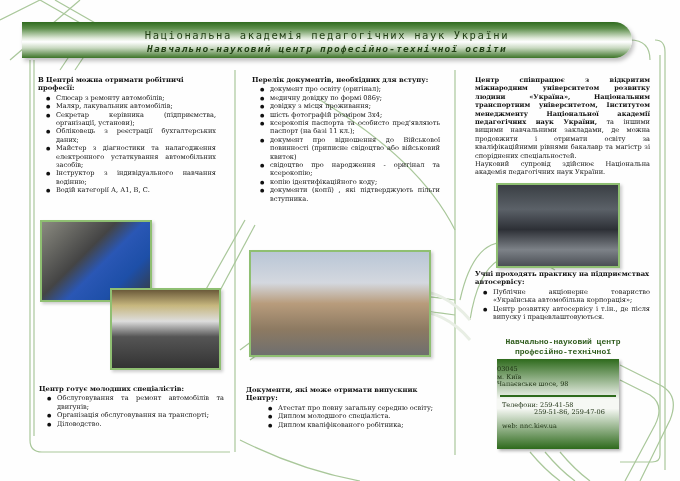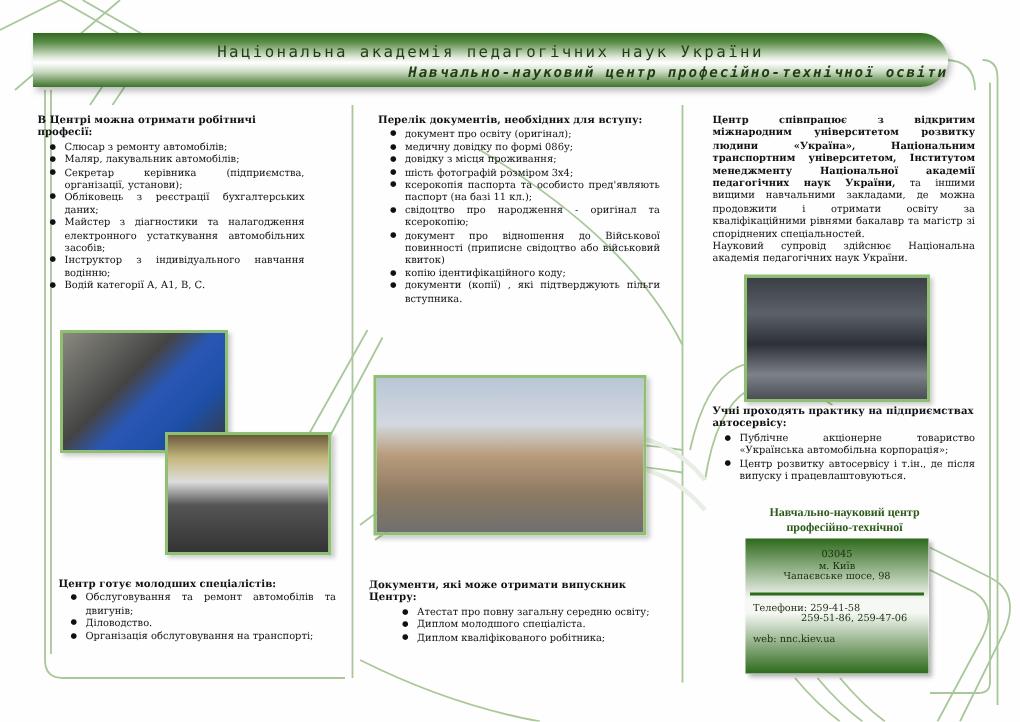--- a/index.html
+++ b/index.html
@@ -8,52 +8,52 @@
   .deco { position: absolute; left: 0; top: 0; width: 680px; height: 481px; pointer-events: none; }
 
   .header {
     position: absolute; left: 22px; top: 22px; width: 610px; height: 36px;
     border-radius: 0 18px 18px 0;
     background: linear-gradient(to bottom, #2f6a1e 0%, #5e8f4c 18%, #dfe9d9 45%, #ffffff 55%, #c9d9c1 72%, #3d7428 100%);
     box-shadow: 2px 3px 4px rgba(0,0,0,0.25);
     text-align: center;
   }
   .header .t1 { font-family: "DejaVu Sans Mono", "Liberation Mono", monospace; font-size: 10.5px; letter-spacing: 1.6px; color: #1f3d12; margin-top: 7px; font-weight: normal; }
-  .header .t2 { font-family: "DejaVu Sans Mono", "Liberation Mono", monospace; font-size: 9.5px; letter-spacing: 1.2px; color: #1f3d12; font-style: italic; font-weight: bold; margin-top: 2px; text-align: right; }
+  .header .t2 { font-family: "DejaVu Sans Mono", "Liberation Mono", monospace; font-size: 9.5px; letter-spacing: 1.2px; color: #1f3d12; font-style: italic; font-weight: bold; margin-top: 2px; }
 
   .col { position: absolute; font-size: 6.6px; line-height: 8.4px; }
   .col h3 { font-size: 6.8px; font-weight: bold; margin-bottom: 1px; }
   .col ul { list-style: none; padding-left: 8px; }
   .col li { position: relative; padding-left: 10px; text-align: justify; }
   .col li::before { content: "●"; position: absolute; left: 0; top: 0; font-size: 5px; }
 
-  .c1 { left: 25px; top: 76px; width: 178px; }
+  .c1 { left: 38px; top: 76px; width: 178px; }
   .c2 { left: 252px; top: 76px; width: 188px; }
   .c3 { left: 475px; top: 76px; width: 175px; text-align: justify; }
   .c3 p { text-align: justify; }
   .c1b { left: 39px; top: 385px; width: 185px; }
   .c2b { left: 246px; top: 386px; width: 200px; }
   .c3b { left: 475px; top: 270px; width: 175px; }
 
   .photo { position: absolute; border: 2px solid #8fbf72; box-shadow: 2px 2px 3px rgba(0,0,0,0.2); overflow: hidden; }
   .p1 { left: 40px; top: 220px; width: 112px; height: 82px; background: linear-gradient(135deg,#8a8a80 0%,#444 40%,#2a57b5 55%,#1d4fa8 75%,#3a3a3a 100%); }
   .p2 { left: 110px; top: 288px; width: 111px; height: 82px; background: linear-gradient(to bottom,#6b5a3a 0%,#c7b77e 20%,#ddd 40%,#555 60%,#333 100%); }
   .p3 { left: 249px; top: 250px; width: 182px; height: 107px; background: linear-gradient(to bottom,#b9c6d6 0%,#d4d8df 30%,#b89c7c 50%,#8d7a62 75%,#6f6f6f 100%); }
   .p4 { left: 496px; top: 183px; width: 124px; height: 85px; background: linear-gradient(to bottom,#3a3f44 0%,#5b6168 30%,#2d3036 55%,#7d8288 80%,#4b4f55 100%); }
   .photo .lbl { position: absolute; bottom: 2px; left: 3px; font-size: 5px; color: rgba(255,255,255,0.0); }
 
-  .center-title { position: absolute; left: 488px; top: 337px; width: 150px; text-align: center; font-family: Liberation Serif, serif; font-weight: bold; font-size: 8px; color: #2d5a1b; line-height: 10px; }
+  .center-title { position: absolute; left: 488px; top: 337px; width: 150px; text-align: center; font-family: Liberation Mono, monospace; font-weight: bold; font-size: 8px; color: #2d5a1b; line-height: 10px; }
 
   .contact {
     position: absolute; left: 497px; top: 359px; width: 122px; height: 90px;
     background: linear-gradient(to bottom, #2e6a1c 0%, #f6f8f4 45%, #f6f8f4 55%, #2e6a1c 100%);
     box-shadow: 2px 2px 3px rgba(0,0,0,0.3);
     font-size: 6.5px; color: #1a2e10;
   }
-  .contact .addr { text-align: center; padding-top: 7px; line-height: 7.5px; }
+  .contact .addr { text-align: left; padding-top: 7px; line-height: 7.5px; }
   .contact .divider { height: 2px; background: #2e6a1c; margin: 6px 3px 5px 3px; }
   .contact .phones { padding-left: 5px; line-height: 7.5px; }
   .contact .phones .p2l { padding-left: 32px; display: block; }
   .contact .web { padding-left: 5px; margin-top: 5px; }
 </style>
 </head>
 <body>
 
 <svg class="deco" viewBox="0 0 680 481">
   <g fill="none" stroke="#a9c79a" stroke-width="1.2">
@@ -112,35 +112,35 @@
   <span class="lbl">students-repairing-engine</span>
 </div>
 <div class="photo p2">
   <span class="lbl">students-at-lathe-with-instructors</span>
 </div>
 
 <div class="col c1b">
   <h3>Центр готує молодших спеціалістів:</h3>
   <ul>
     <li>Обслуговування та ремонт автомобілів та двигунів;</li>
+    <li>Організація обслуговування на транспорті;</li>
     <li>Діловодство.</li>
-    <li>Організація обслуговування на транспорті;</li>
   </ul>
 </div>
 
 <div class="col c2">
   <h3>Перелік документів, необхідних для вступу:</h3>
   <ul>
     <li>документ про освіту (оригінал);</li>
     <li>медичну довідку по формі 086у;</li>
     <li>довідку з місця проживання;</li>
     <li>шість фотографій розміром 3x4;</li>
     <li>ксерокопія паспорта та особисто пред'являють паспорт (на базі 11 кл.);</li>
+    <li>документ про відношення до Військової повинності (приписне свідоцтво або військовий квиток)</li>
     <li>свідоцтво про народження - оригінал та ксерокопію;</li>
-    <li>документ про відношення до Військової повинності (приписне свідоцтво або військовий квиток)</li>
     <li>копію ідентифікаційного коду;</li>
     <li>документи (копії) , які підтверджують пільги вступника.</li>
   </ul>
 </div>
 
 <div class="photo p3">
   <span class="lbl">center-building-exterior</span>
 </div>
 
 <div class="col c2b">

